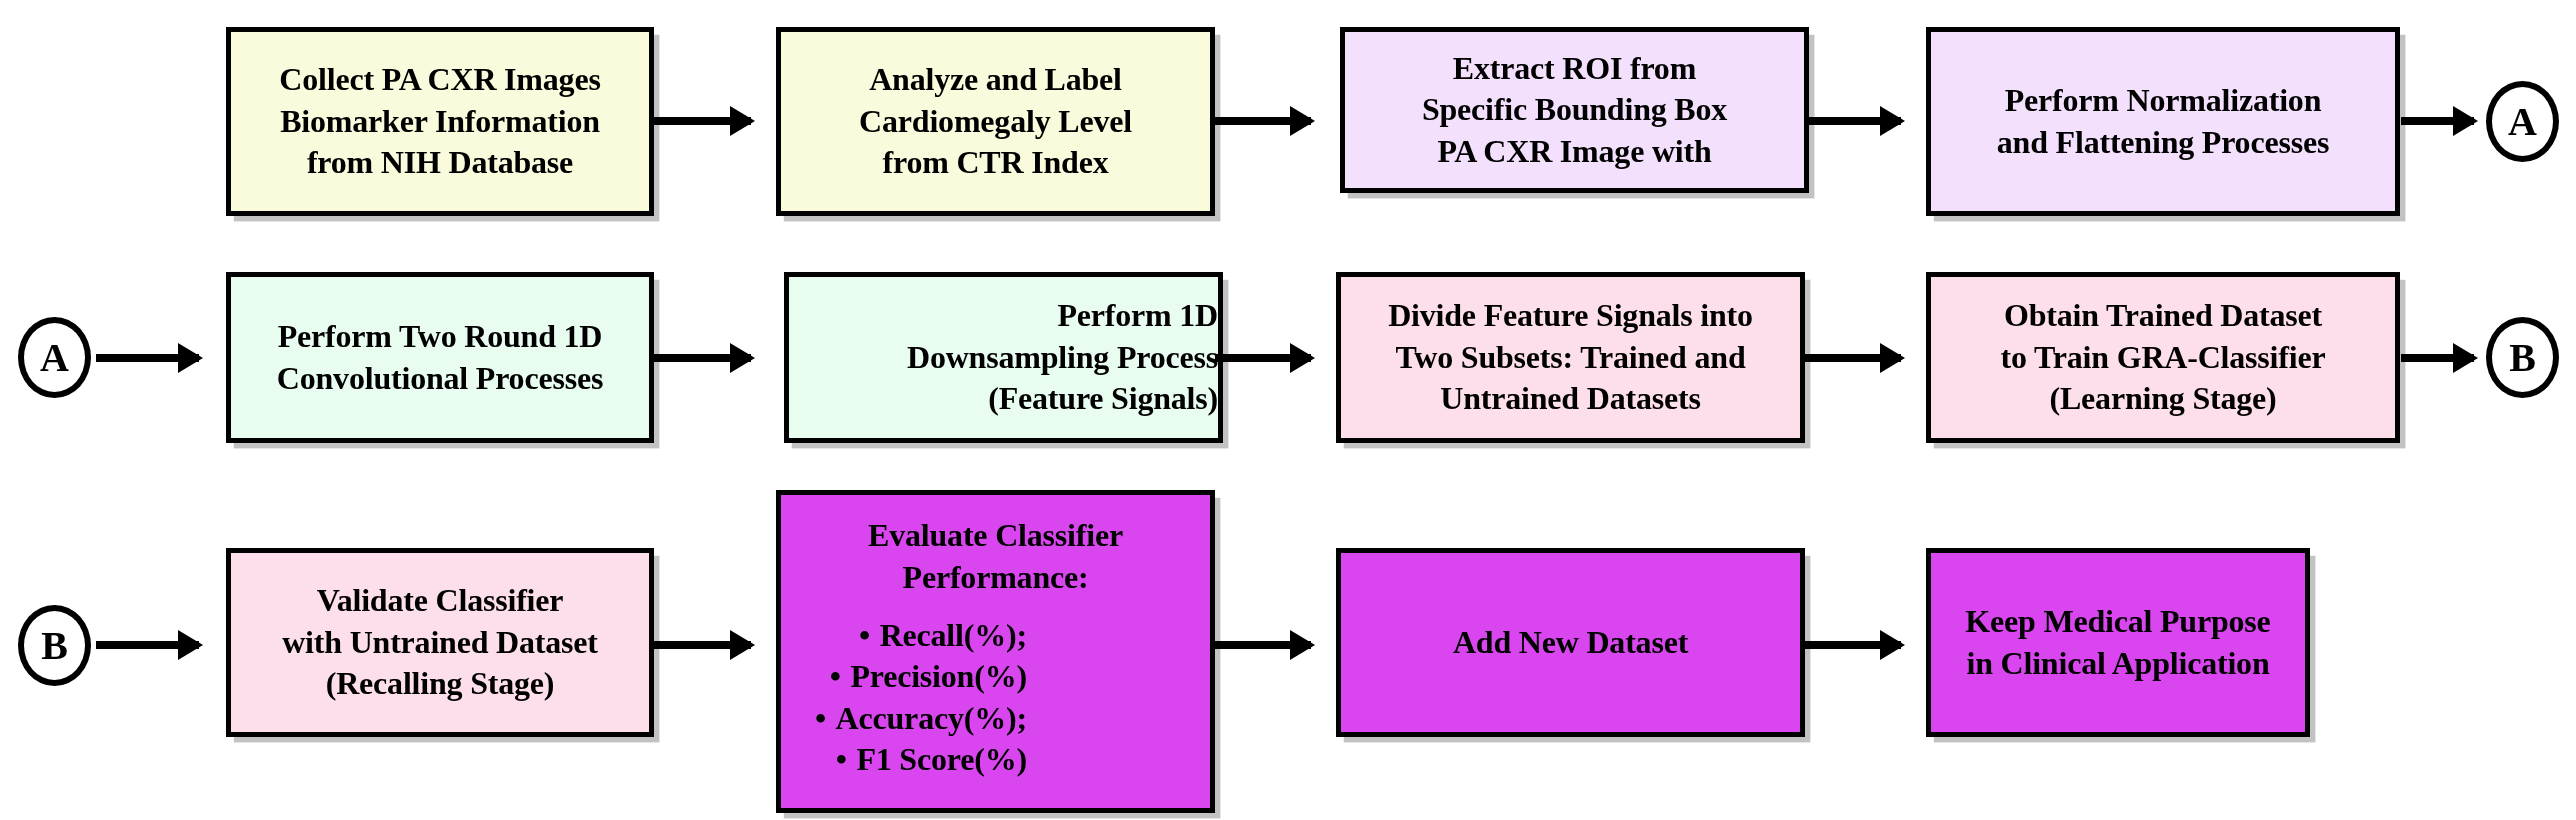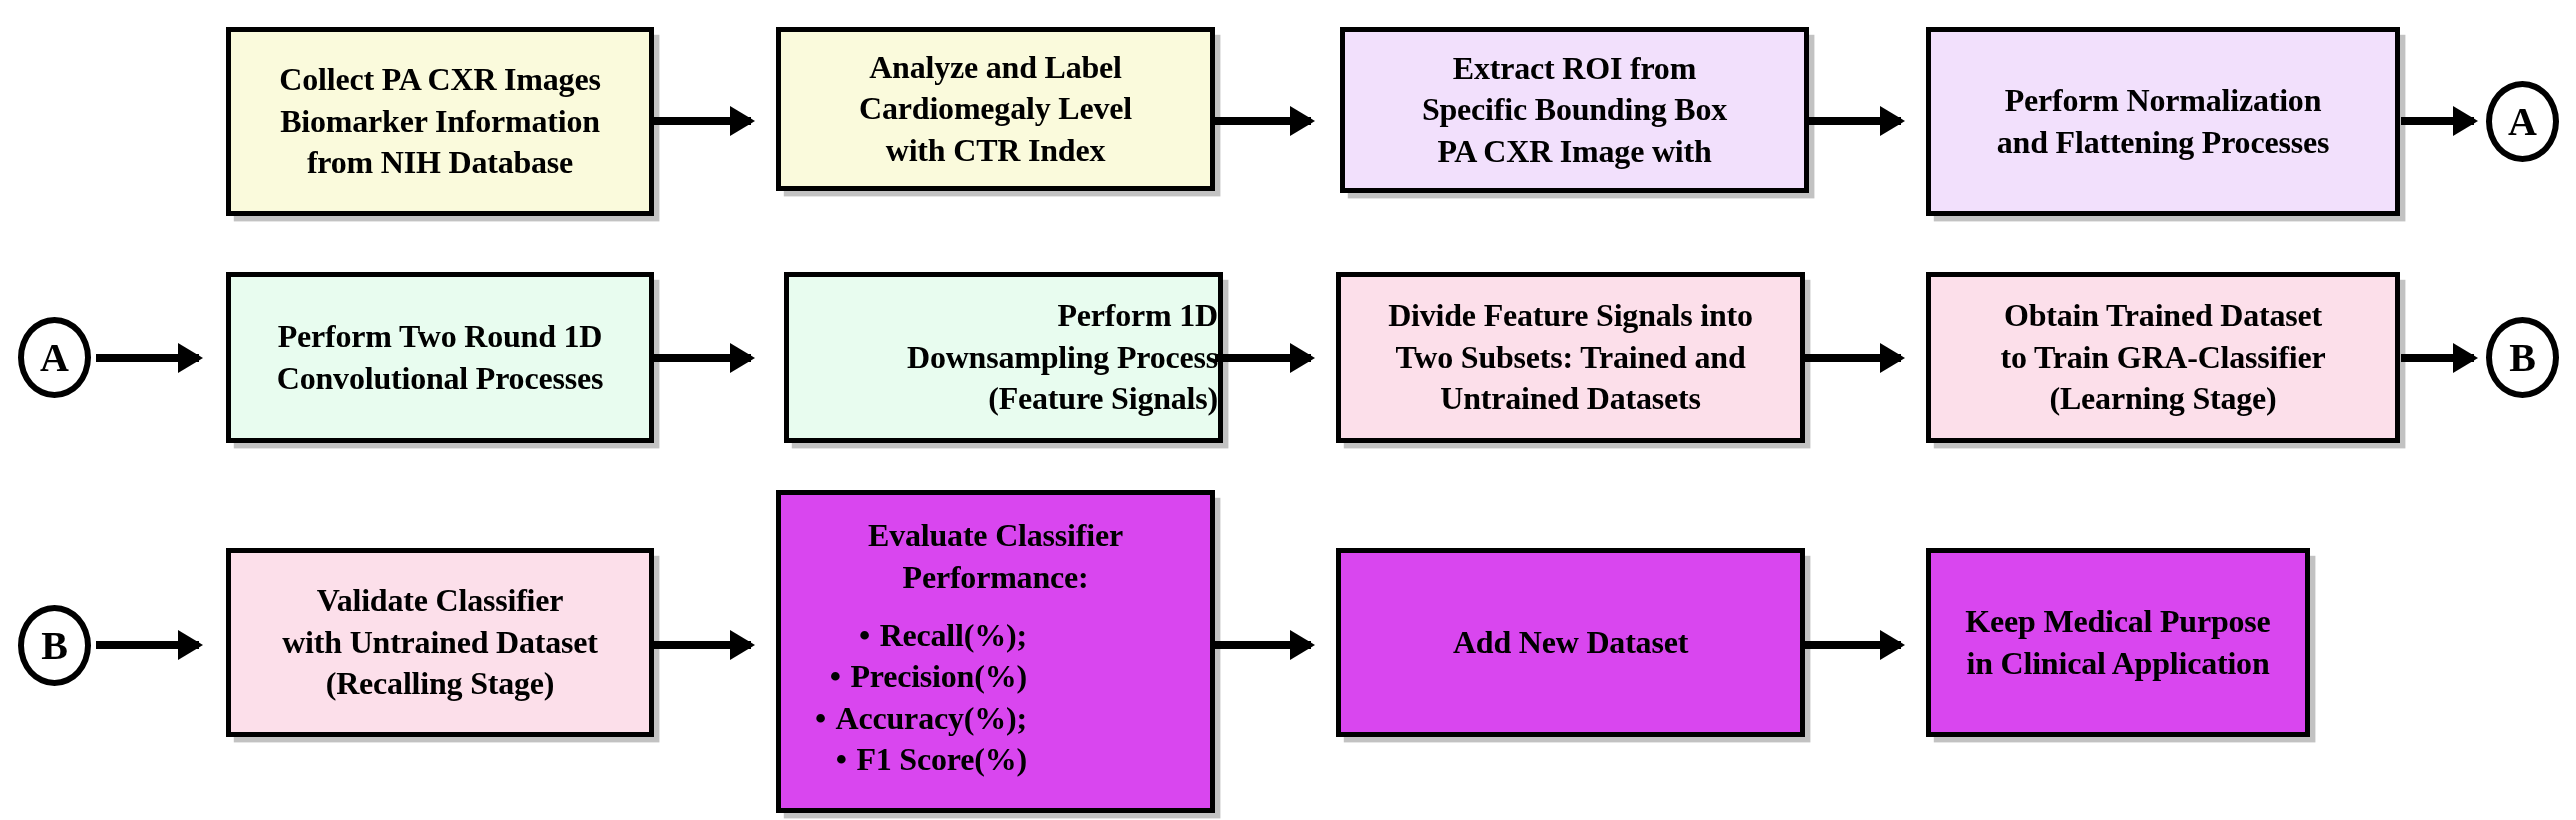--- a/index.html
+++ b/index.html
@@ -71,24 +71,24 @@
 <div id="stage">
 
   <div class="node c-yellow" style="left:226px;top:27px;width:428px;height:189px;">
     <span class="line">Collect PA CXR Images</span>
     <span class="line">Biomarker Information</span>
     <span class="line">from NIH Database</span>
   </div>
 
   <div class="arrow" style="left:654px;top:117px;width:97px;"></div>
 
-  <div class="node c-yellow" style="left:776px;top:27px;width:439px;height:164px;">
+  <div class="node c-yellow" style="left:776px;top:27px;width:439px;height:189px;">
     <span class="line">Analyze and Label</span>
     <span class="line">Cardiomegaly Level</span>
-    <span class="line">with CTR Index</span>
+    <span class="line">from CTR Index</span>
   </div>
 
   <div class="arrow" style="left:1215px;top:117px;width:96px;"></div>
 
   <div class="node c-purple" style="left:1340px;top:27px;width:469px;height:166px;">
     <span class="line">Extract ROI from</span>
     <span class="line">Specific Bounding Box</span>
     <span class="line">PA CXR Image with</span>
   </div>
 

